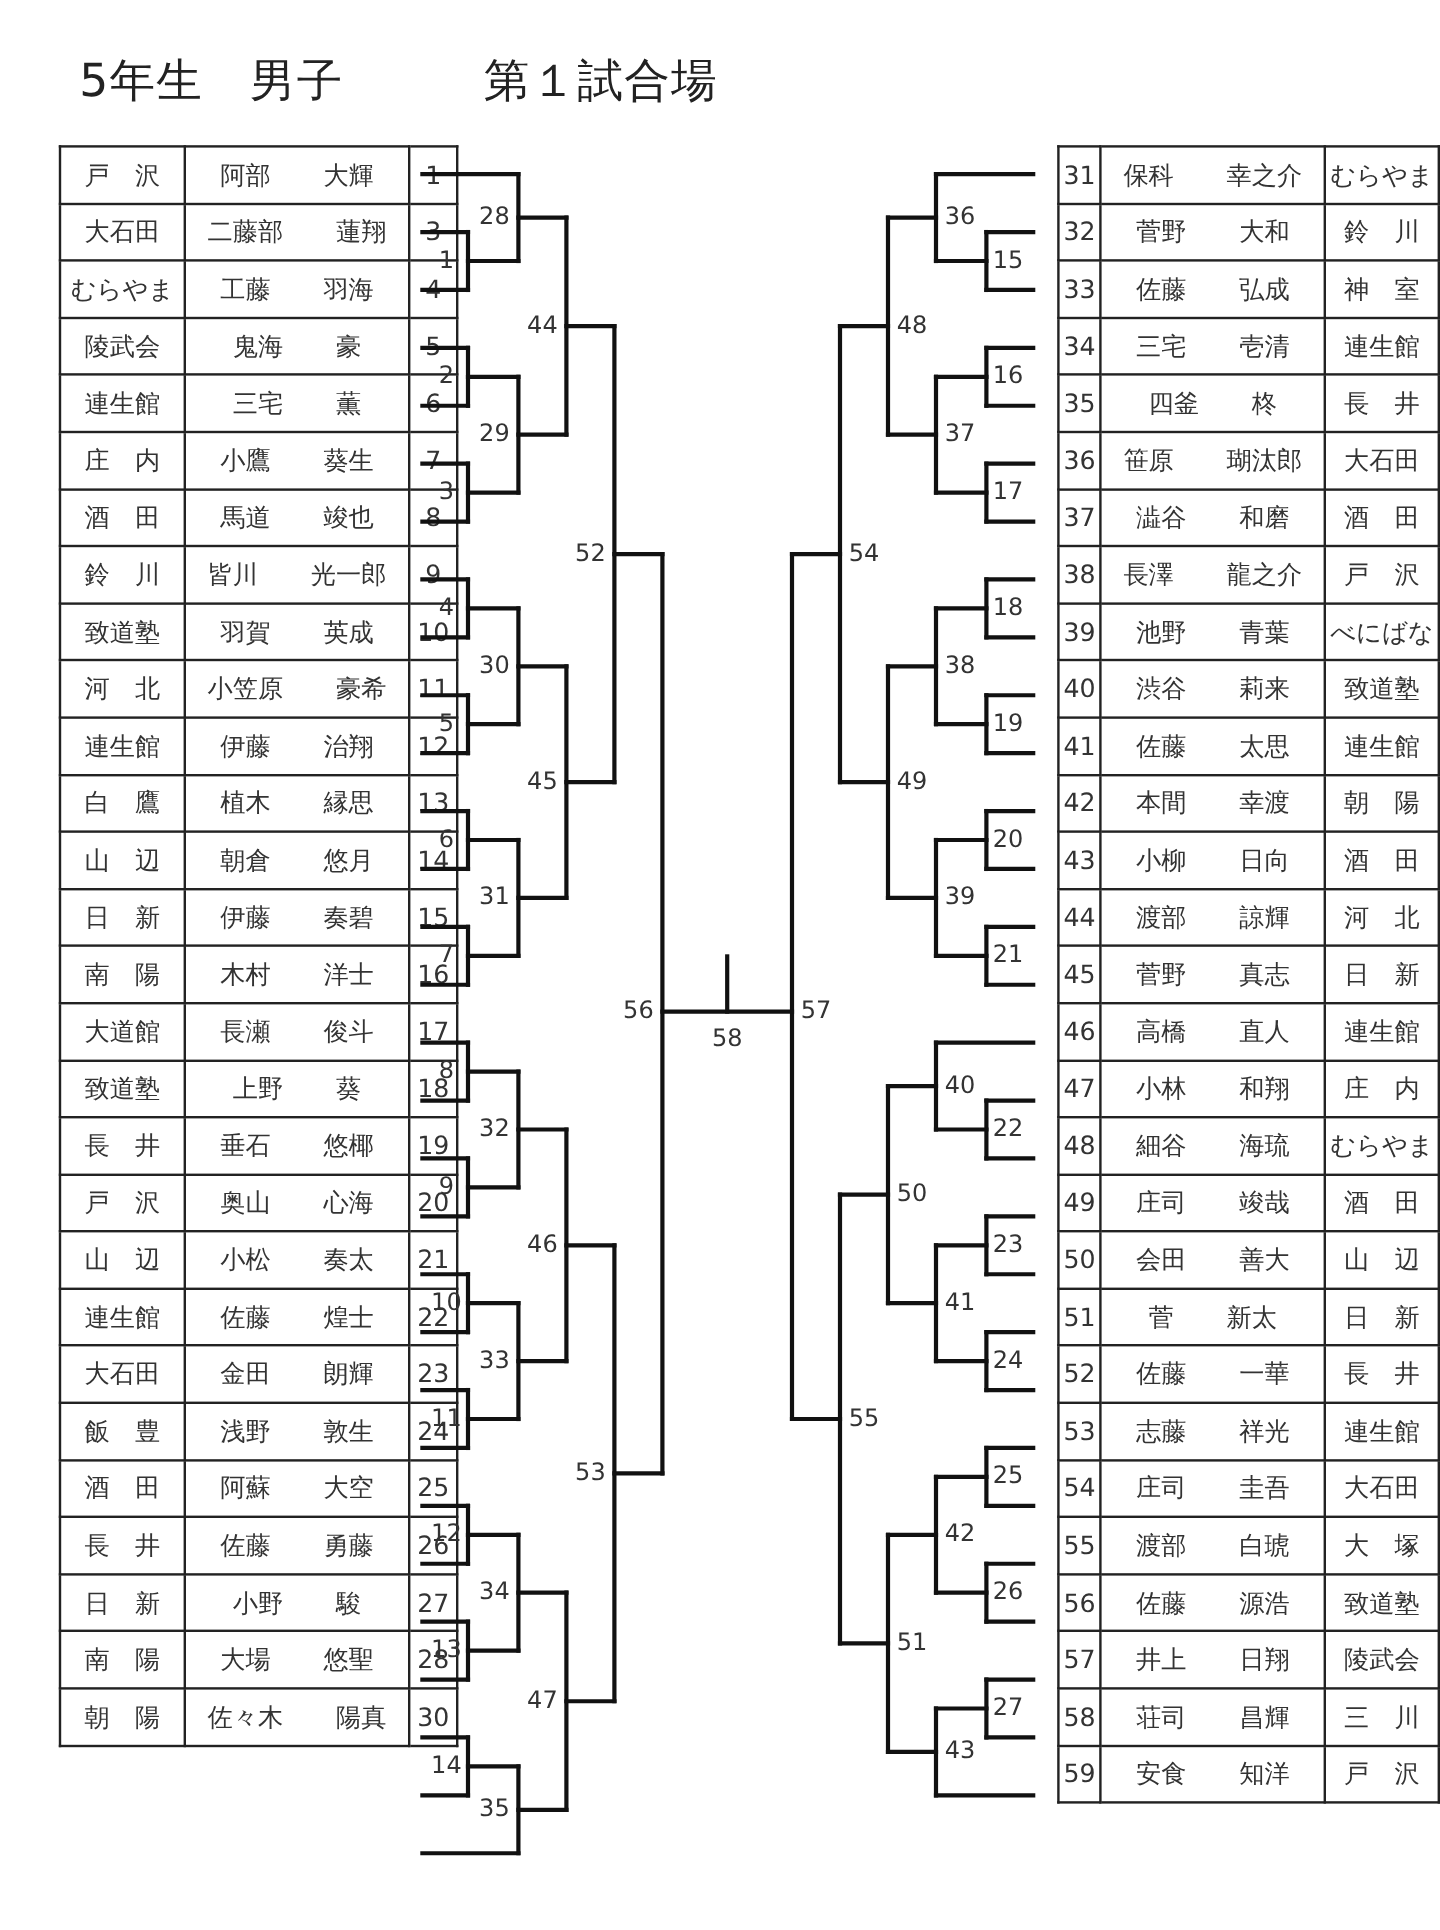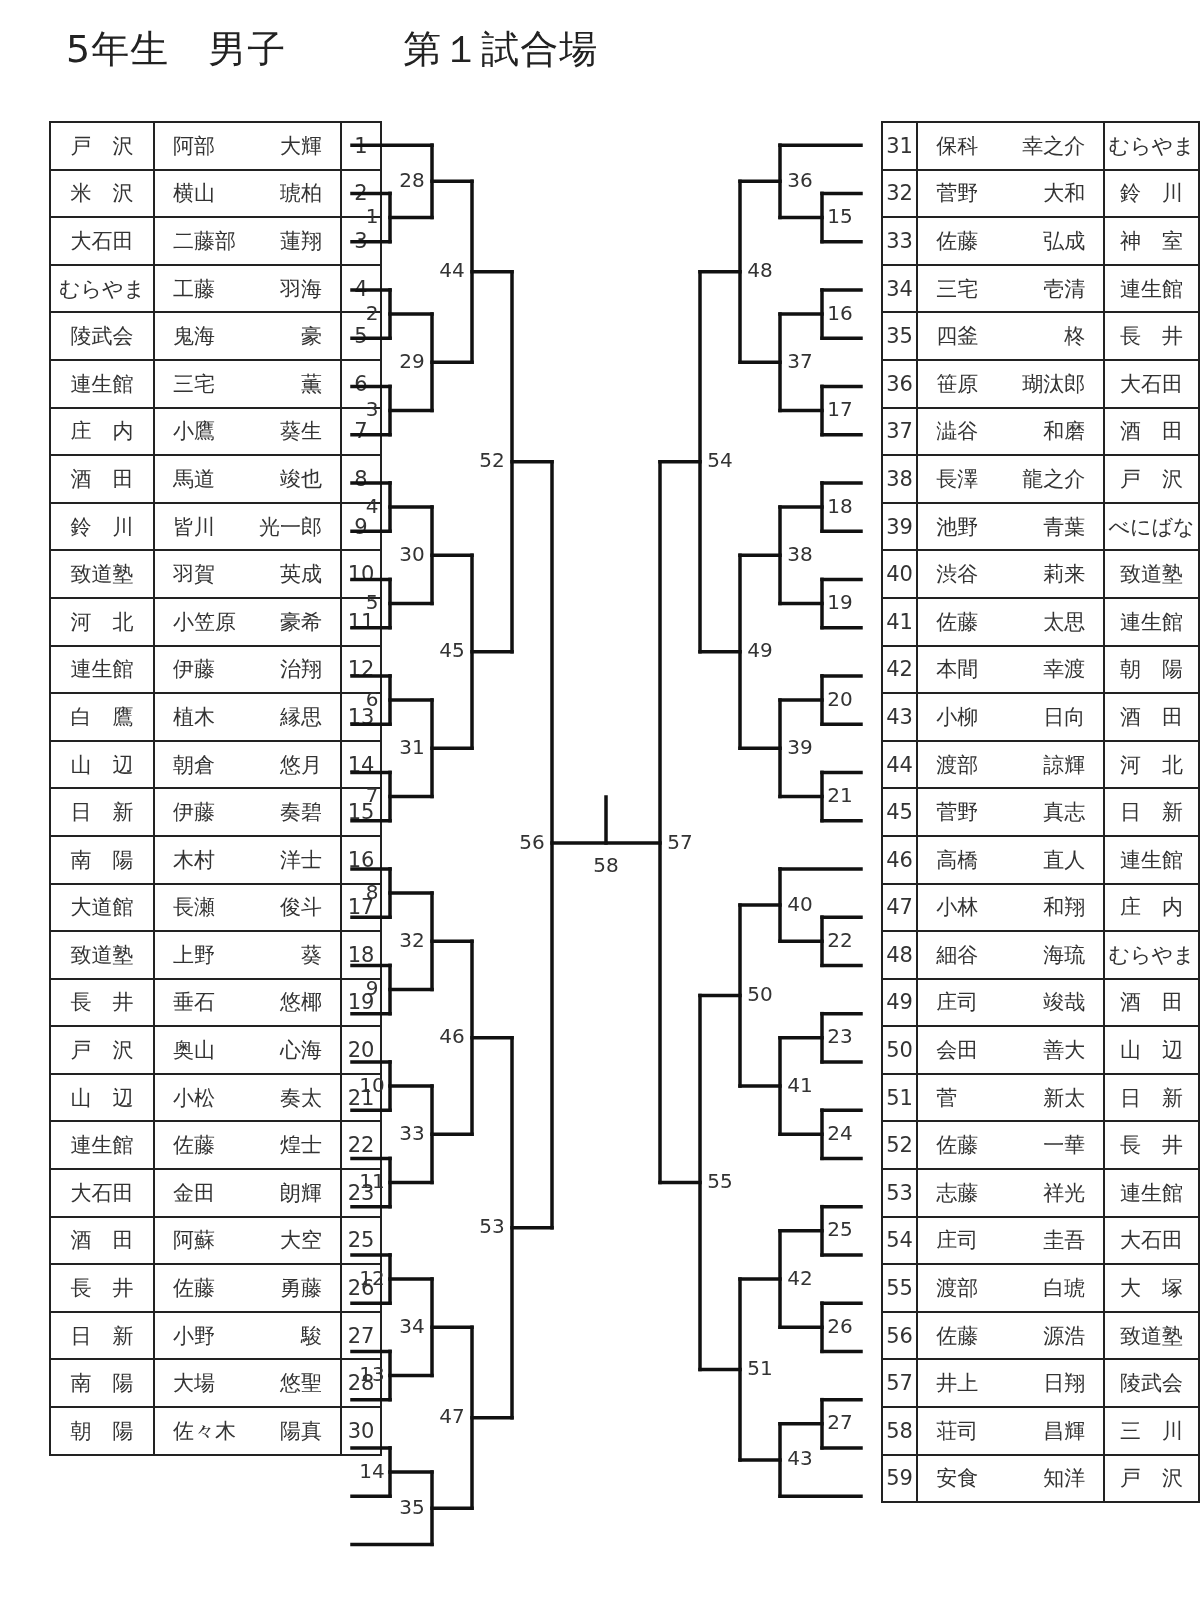--- a/index.html
+++ b/index.html
@@ -1,30 +1,30 @@
 <!DOCTYPE html>
 <html><head>
 <meta charset="utf-8">
 <style>
   html,body{margin:0;padding:0;background:#fff;}
   body{width:1200px;height:1608px;position:relative;overflow:hidden;
        font-family:"DejaVu Sans","Liberation Sans",sans-serif;color:#333;}
   .title{position:absolute;left:66px;top:24px;font-size:38px;color:#222;letter-spacing:1px;white-space:pre;}
-  .title span{display:inline-block;}
+  .title span{display:inline-block;margin-top:18px;}
   table.roster{position:absolute;border-collapse:collapse;}
   table.roster td{border:2px solid #222;height:45.6px;padding:0;font-size:21px;text-align:center;color:#333;white-space:nowrap;}
   #left-table{left:49px;top:121px;}
   #right-table{left:881px;top:121px;}
   #left-table td.team{width:102px;}
   #left-table td.name{width:156px;}
   #left-table td.num{width:38px;}
   #right-table td.num{width:38px;}
   #right-table td.name{width:154px;border-radius:11px;}
   #right-table td.team{width:98px;}
-  td.name .pair{display:flex;justify-content:space-between;padding:0 18px;gap:44px;}
+  td.name .pair{display:flex;justify-content:center;padding:0 18px;gap:44px;}
   svg#bracket{position:absolute;left:0;top:0;}
   svg text{font-family:"DejaVu Sans","Liberation Sans",sans-serif;font-size:20px;fill:#333;}
 </style>
 </head>
 <body>
 
 <div class="title"><span>5年生</span>　<span>男子</span>　　　<span>第１試合場</span></div>
 
 <table class="roster" id="left-table">
     <tbody>
@@ -32,30 +32,20 @@
         <td class="team">戸　沢</td>
         <td class="name">
           <div class="pair">
             <span>阿部</span>
             <span>大輝</span>
           </div>
         </td>
         <td class="num">1</td>
       </tr>
       <tr>
-        <td class="team">米　沢</td>
-        <td class="name">
-          <div class="pair">
-            <span>横山</span>
-            <span>琥柏</span>
-          </div>
-        </td>
-        <td class="num">2</td>
-      </tr>
-      <tr>
         <td class="team">大石田</td>
         <td class="name">
           <div class="pair">
             <span>二藤部</span>
             <span>蓮翔</span>
           </div>
         </td>
         <td class="num">3</td>
       </tr>
       <tr>
@@ -250,20 +240,30 @@
       </tr>
       <tr>
         <td class="team">大石田</td>
         <td class="name">
           <div class="pair">
             <span>金田</span>
             <span>朗輝</span>
           </div>
         </td>
         <td class="num">23</td>
+      </tr>
+      <tr>
+        <td class="team">飯　豊</td>
+        <td class="name">
+          <div class="pair">
+            <span>浅野</span>
+            <span>敦生</span>
+          </div>
+        </td>
+        <td class="num">24</td>
       </tr>
       <tr>
         <td class="team">酒　田</td>
         <td class="name">
           <div class="pair">
             <span>阿蘇</span>
             <span>大空</span>
           </div>
         </td>
         <td class="num">25</td>

